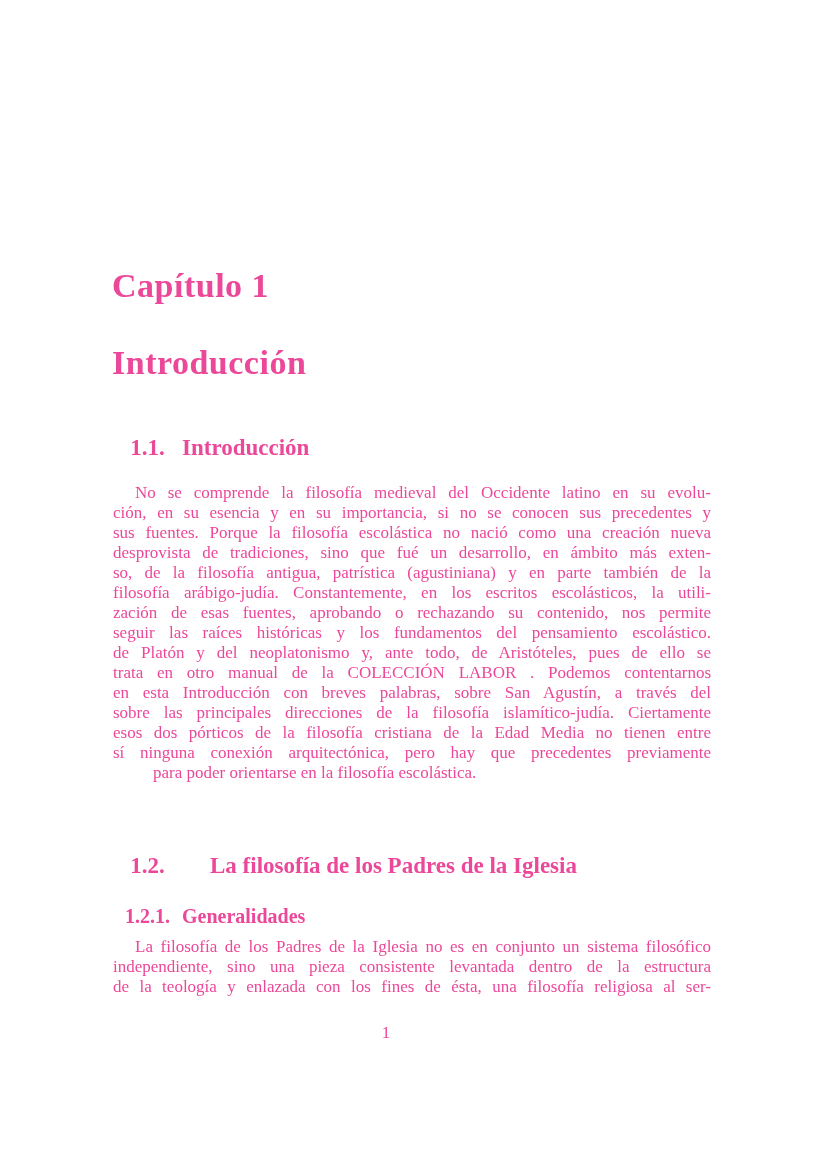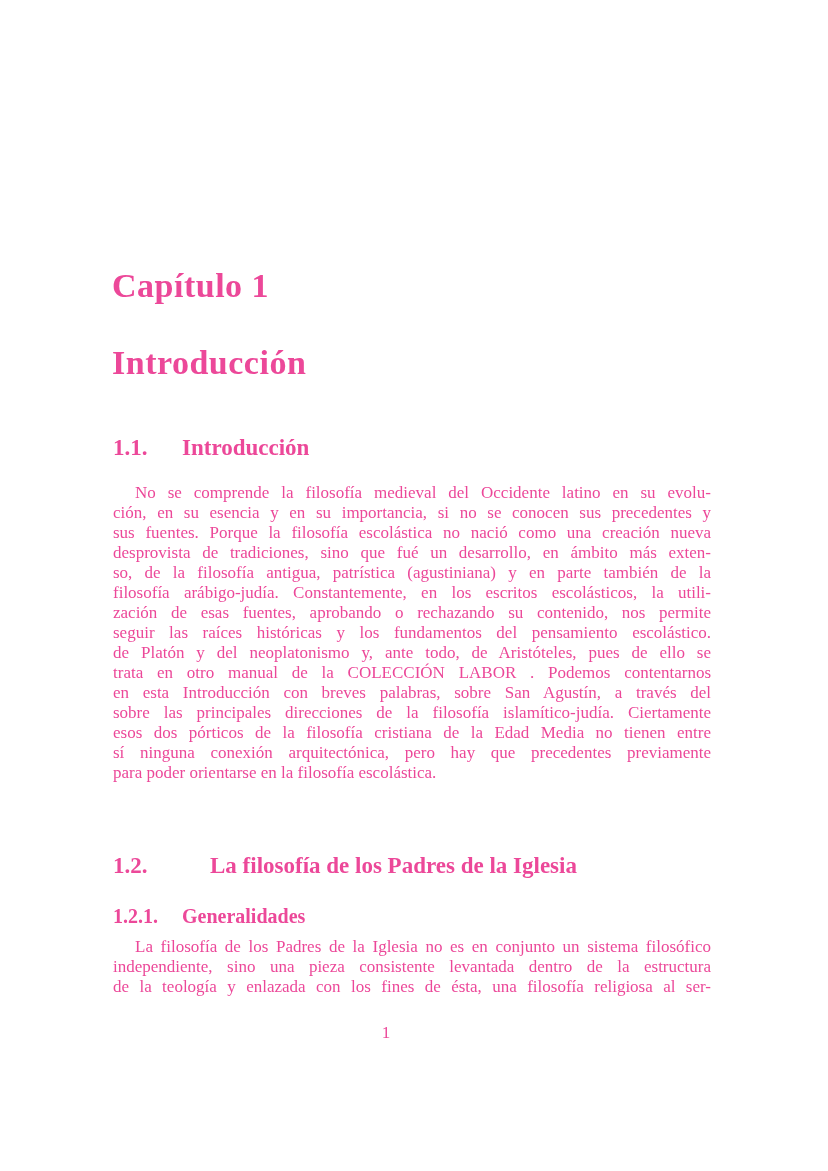--- a/index.html
+++ b/index.html
@@ -36,20 +36,21 @@
     letter-spacing: 0.5px;
     white-space: nowrap;
   }
 
   .section-heading {
     left: 113px;
     display: flex;
     align-items: baseline;
     font-weight: bold;
     white-space: nowrap;
+    text-align: center;
   }
   .section-heading .sec-num {
     flex: 0 0 69px;
   }
   #section-1-1 { top: 435px; font-size: 23px; }
   #section-1-2 { top: 853px; font-size: 23px; gap: 28px; }
   #section-1-2-1 { top: 905px; font-size: 20px; }
 
   .paragraph {
     left: 113px;
@@ -61,21 +62,21 @@
   #paragraph-2 { top: 937px; }
 
   .line {
     text-align: justify;
     text-align-last: justify;
     white-space: normal;
     box-sizing: border-box;
     width: 100%;
   }
   .line.first { padding-left: 22px; }
-  .line.last { text-align-last: left; }
+  .line.last { text-align-last: left; margin-left: 40px; }
 
   .page-number {
     left: 352px;
     top: 1023px;
     width: 68px;
     text-align: center;
     font-size: 17px;
     line-height: 20px;
   }
 </style>

